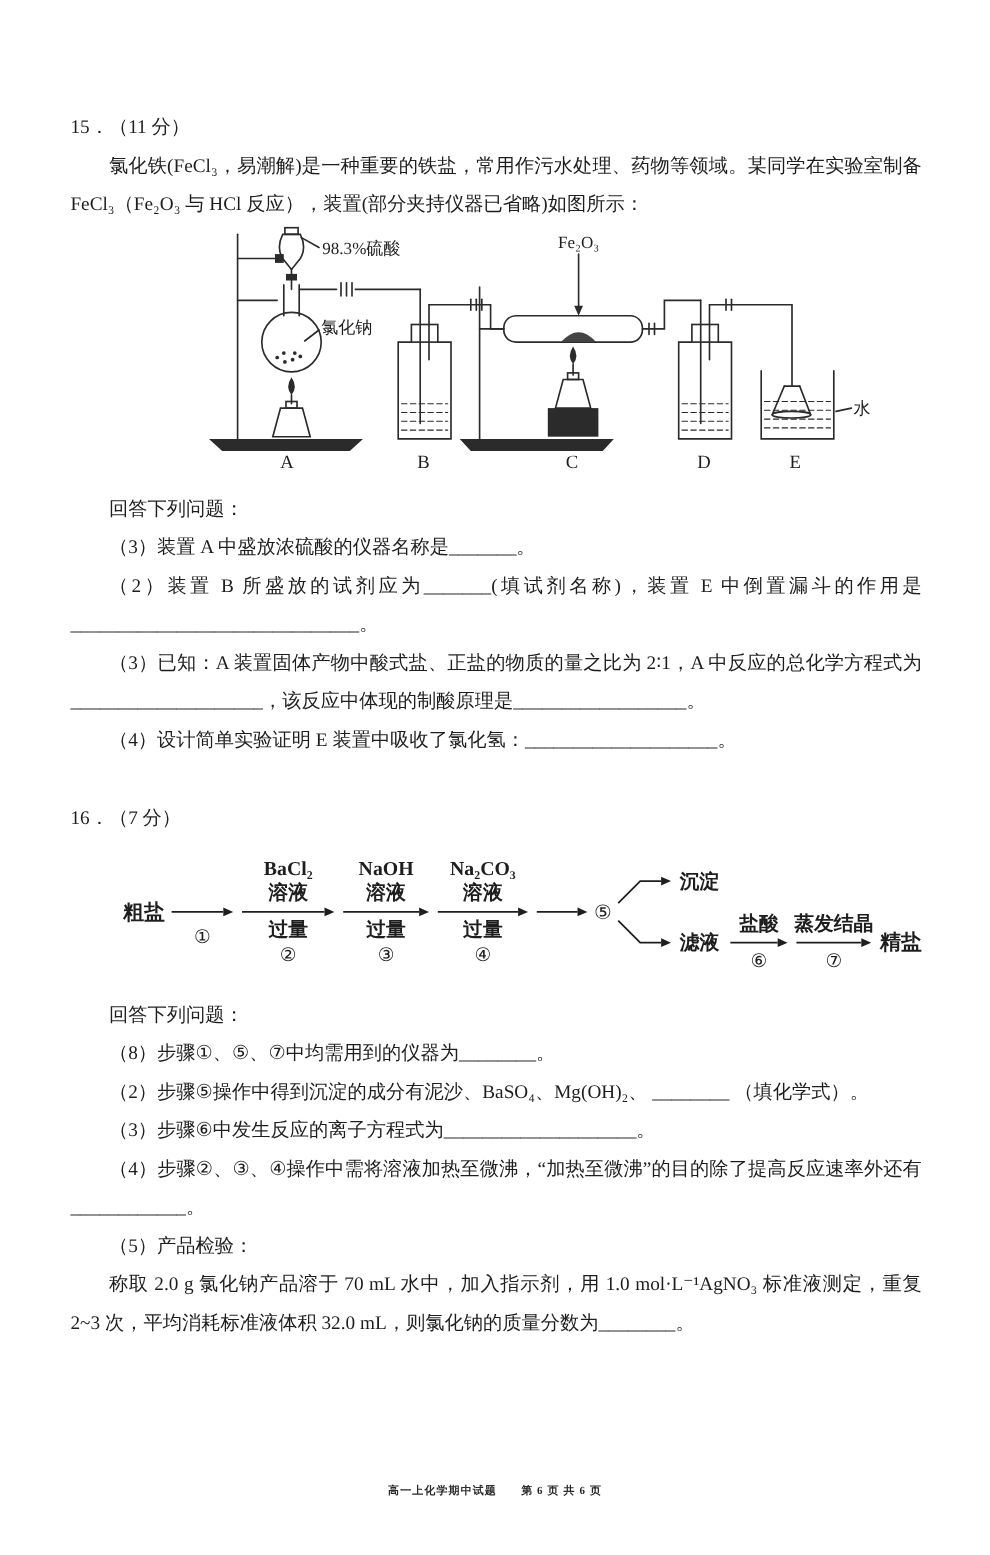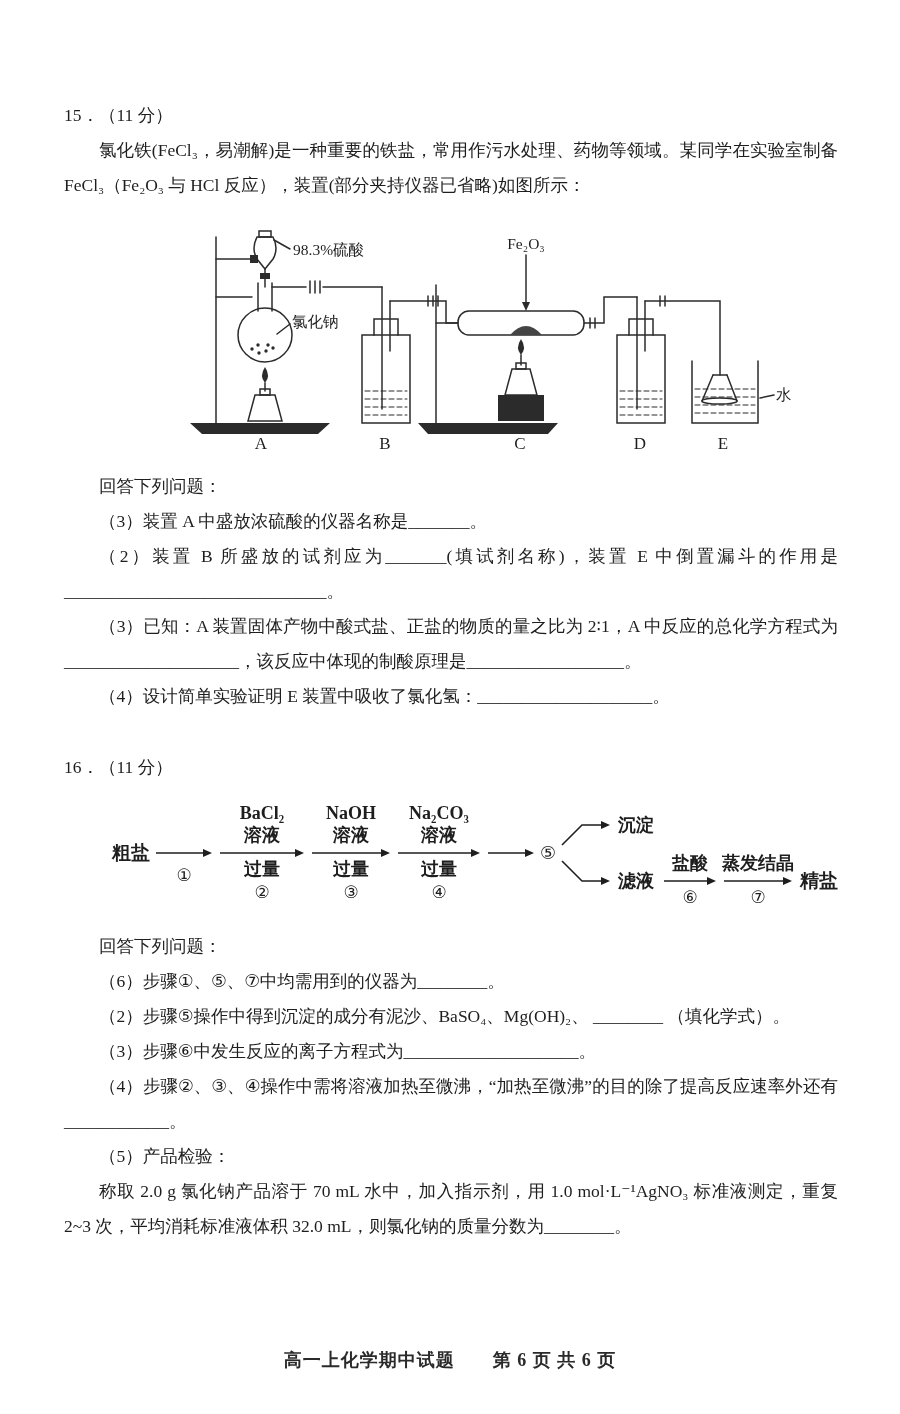--- a/index.html
+++ b/index.html
@@ -7,30 +7,30 @@
   body {
     width:900px; height:1414px;
     font-family:"Liberation Serif","DejaVu Serif","DejaVu Sans",serif;
     color:#1e1e1e;
   }
   .page { position:relative; width:900px; height:1414px; overflow:hidden; background:#fff; }
   .content { padding:98px 62px 0 64px; font-size:17.5px; line-height:35px; }
   .content p { text-align:justify; }
   .t-indent { text-indent:2em; }
   .qheader { font-size:17.5px; }
-  .diagram-wrap { margin:24px 0 2px 96px; }
+  .diagram-wrap { margin:0 0 2px 96px; }
   .flow-wrap { margin:6px 0 4px 44px; }
   .gap { height:36px; }
   svg text {
     font-family:"Liberation Serif","DejaVu Serif","DejaVu Sans",serif;
     fill:#1e1e1e;
   }
   .footer {
-    position:absolute; bottom:42px; left:0; width:100%;
-    text-align:center; font-size:18px; font-weight:600; color:#2a2a2a;
+    position:absolute; bottom:52px; left:0; width:100%;
+    text-align:center; font-size:10px; font-weight:600; color:#2a2a2a;
     letter-spacing:1px;
   }
 </style>
 </head>
 <body>
 
 <div class="page">
   <div class="content">
 
     <p class="qheader">15．（11 分）</p>
@@ -173,21 +173,21 @@
     </div>
 
     <p class="t-indent">回答下列问题：</p>
     <p class="t-indent">（3）装置 A 中盛放浓硫酸的仪器名称是_______。</p>
     <p class="t-indent">（2）装置 B 所盛放的试剂应为_______(填试剂名称)，装置 E 中倒置漏斗的作用是______________________________。</p>
     <p class="t-indent">（3）已知：A 装置固体产物中酸式盐、正盐的物质的量之比为 2∶1，A 中反应的总化学方程式为____________________，该反应中体现的制酸原理是__________________。</p>
     <p class="t-indent">（4）设计简单实验证明 E 装置中吸收了氯化氢：____________________。</p>
 
     <div class="gap"></div>
 
-    <p class="qheader">16．（11 分）</p>
+    <p class="qheader">16．（7 分）</p>
 
     <div class="flow-wrap">
       <svg viewBox="0 0 734 122" width="734" height="122">
         <g stroke="#1e1e1e" stroke-width="1.6" fill="none">
 
           <line x1="48" y1="62" x2="95" y2="62"></line>
             <polygon points="104,62 95,58 95,66" fill="#1e1e1e" stroke="none"></polygon>
 
           <line x1="112" y1="62" x2="187" y2="62"></line>
             <polygon points="196,62 187,58 187,66" fill="#1e1e1e" stroke="none"></polygon>
@@ -238,21 +238,21 @@
           <text x="243" y="107" text-anchor="middle">③</text>
           <text x="331" y="107" text-anchor="middle">④</text>
           <text x="440" y="68" text-anchor="middle" font-size="18">⑤</text>
           <text x="582" y="112" text-anchor="middle">⑥</text>
           <text x="650" y="112" text-anchor="middle">⑦</text>
         </g>
       </svg>
     </div>
 
     <p class="t-indent">回答下列问题：</p>
-    <p class="t-indent">（6）步骤①、⑤、⑦中均需用到的仪器为________。</p>
+    <p class="t-indent">（8）步骤①、⑤、⑦中均需用到的仪器为________。</p>
     <p class="t-indent">（2）步骤⑤操作中得到沉淀的成分有泥沙、BaSO₄、Mg(OH)₂、 ________ （填化学式）。</p>
     <p class="t-indent">（3）步骤⑥中发生反应的离子方程式为____________________。</p>
     <p class="t-indent">（4）步骤②、③、④操作中需将溶液加热至微沸，“加热至微沸”的目的除了提高反应速率外还有____________。</p>
     <p class="t-indent">（5）产品检验：</p>
     <p class="t-indent">称取 2.0 g 氯化钠产品溶于 70 mL 水中，加入指示剂，用 1.0 mol·L⁻¹AgNO₃ 标准液测定，重复 2~3 次，平均消耗标准液体积 32.0 mL，则氯化钠的质量分数为________。</p>
 
   </div>
 
   <div class="footer">高一上化学期中试题　　第 6 页 共 6 页</div>
 </div>

